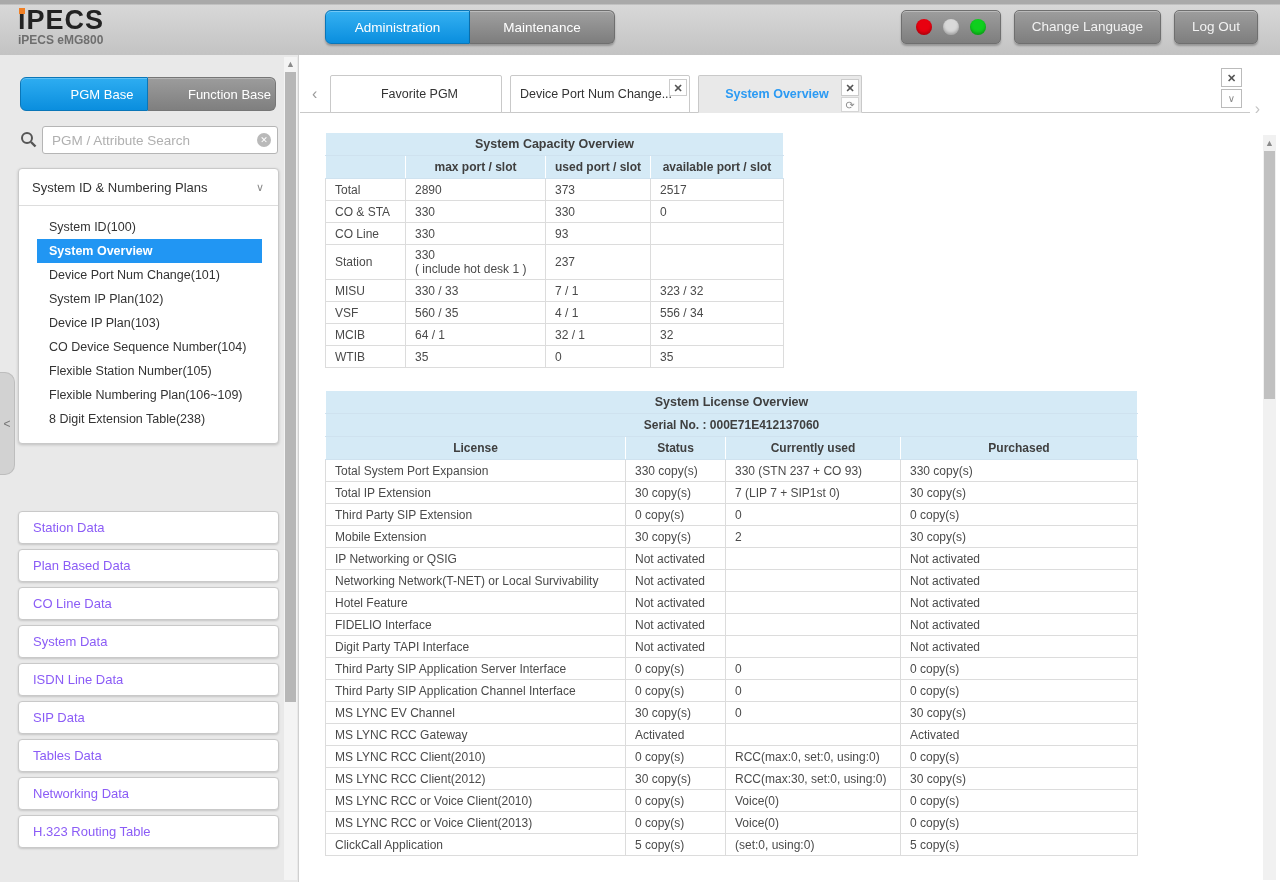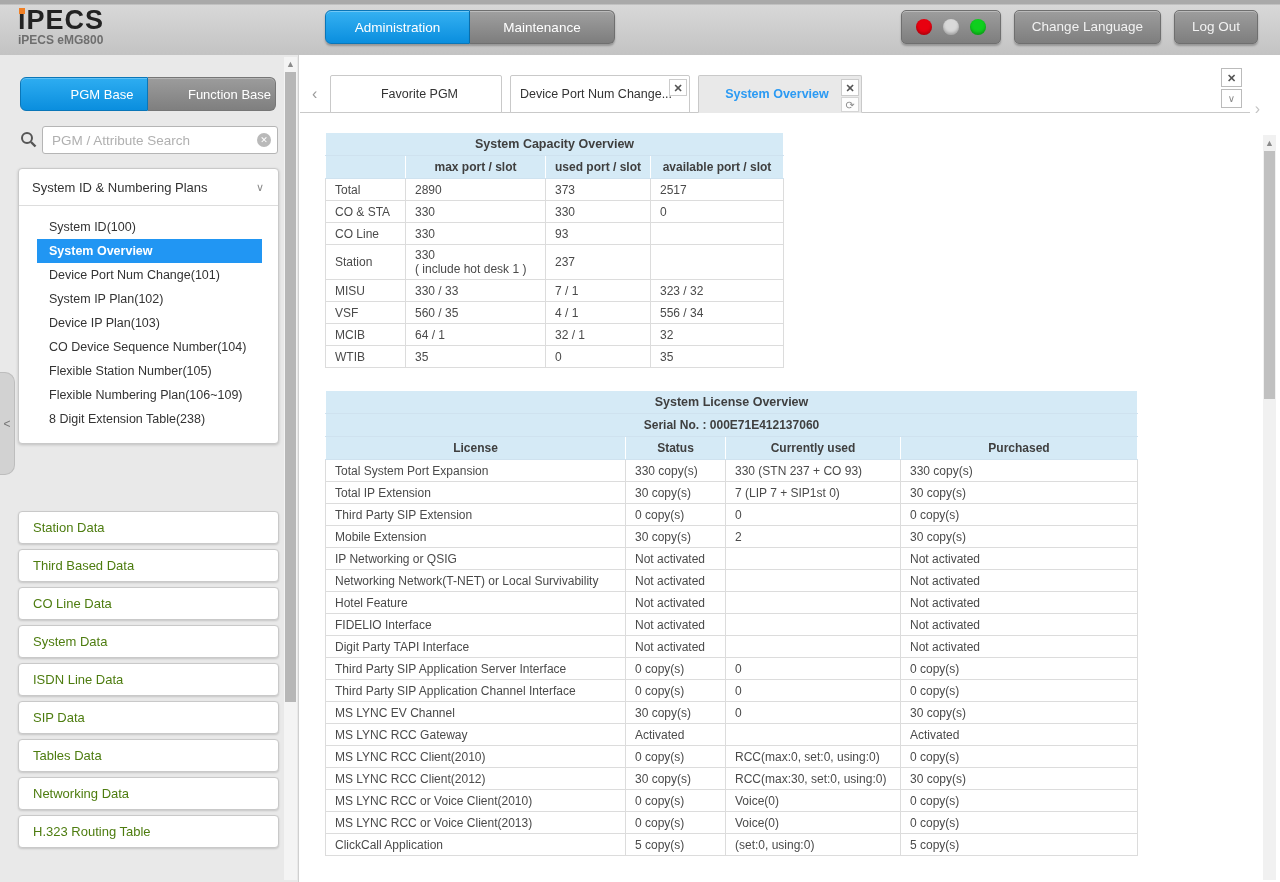--- a/index.html
+++ b/index.html
@@ -61,21 +61,21 @@
   .acc-head { padding:11px 12px 10px 13px; font-size:13px; color:#333; border-bottom:1px solid #ddd;
               display:flex; justify-content:space-between; align-items:center; cursor:pointer; }
   .acc-chevron { color:#8a8a8a; font-size:11px; margin-right:2px; }
   .nav-list { list-style:none; padding:9px 16px 12px 18px; }
   .nav-list li { font-size:12.5px; color:#333; padding:5px 0 5px 12px; margin-bottom:0px; cursor:pointer; white-space:nowrap; }
   .nav-list li.selected { background:#2196f3; color:#fff; font-weight:bold; }
 
   .sections { position:absolute; left:18px; top:456px; width:261px; }
   .section-card { height:33px; background:#fff; border:1px solid #c9c9c9; border-radius:4px;
                   box-shadow:0 1px 2px rgba(0,0,0,.15); margin-bottom:5px; display:flex; align-items:center;
-                  padding-left:14px; font-size:13px; color:#4d7c0f; cursor:pointer; }
+                  padding-left:14px; font-size:13px; color:#8b5cf6; cursor:pointer; }
 
   .side-scroll { position:absolute; right:1px; top:2px; width:13px; height:823px; background:#f4f4f4; }
   .side-scroll .arrow { position:absolute; top:2px; left:0; width:13px; text-align:center; color:#8a8a8a; font-size:9px; cursor:pointer; }
   .side-scroll .thumb { position:absolute; top:15px; left:1px; width:11px; height:630px; background:#b7b7b7; cursor:pointer; }
 
   .collapse-handle { position:absolute; left:0; top:372px; width:15px; height:103px; background:#d2d2d2;
                      border:1px solid #bdbdbd; border-left:none; border-radius:0 10px 10px 0;
                      display:flex; align-items:center; justify-content:center; color:#777; font-size:12px; cursor:pointer; }
 
   
@@ -173,21 +173,21 @@
           <li>Device IP Plan(103)</li>
           <li>CO Device Sequence Number(104)</li>
           <li>Flexible Station Number(105)</li>
           <li>Flexible Numbering Plan(106~109)</li>
           <li>8 Digit Extension Table(238)</li>
         </ul>
     </div>
 
     <div class="sections" id="sections">
         <div class="section-card">Station Data</div>
-        <div class="section-card">Third Based Data</div>
+        <div class="section-card">Plan Based Data</div>
         <div class="section-card">CO Line Data</div>
         <div class="section-card">System Data</div>
         <div class="section-card">ISDN Line Data</div>
         <div class="section-card">SIP Data</div>
         <div class="section-card">Tables Data</div>
         <div class="section-card">Networking Data</div>
         <div class="section-card">H.323 Routing Table</div>
       </div>
 
     <div class="side-scroll">

